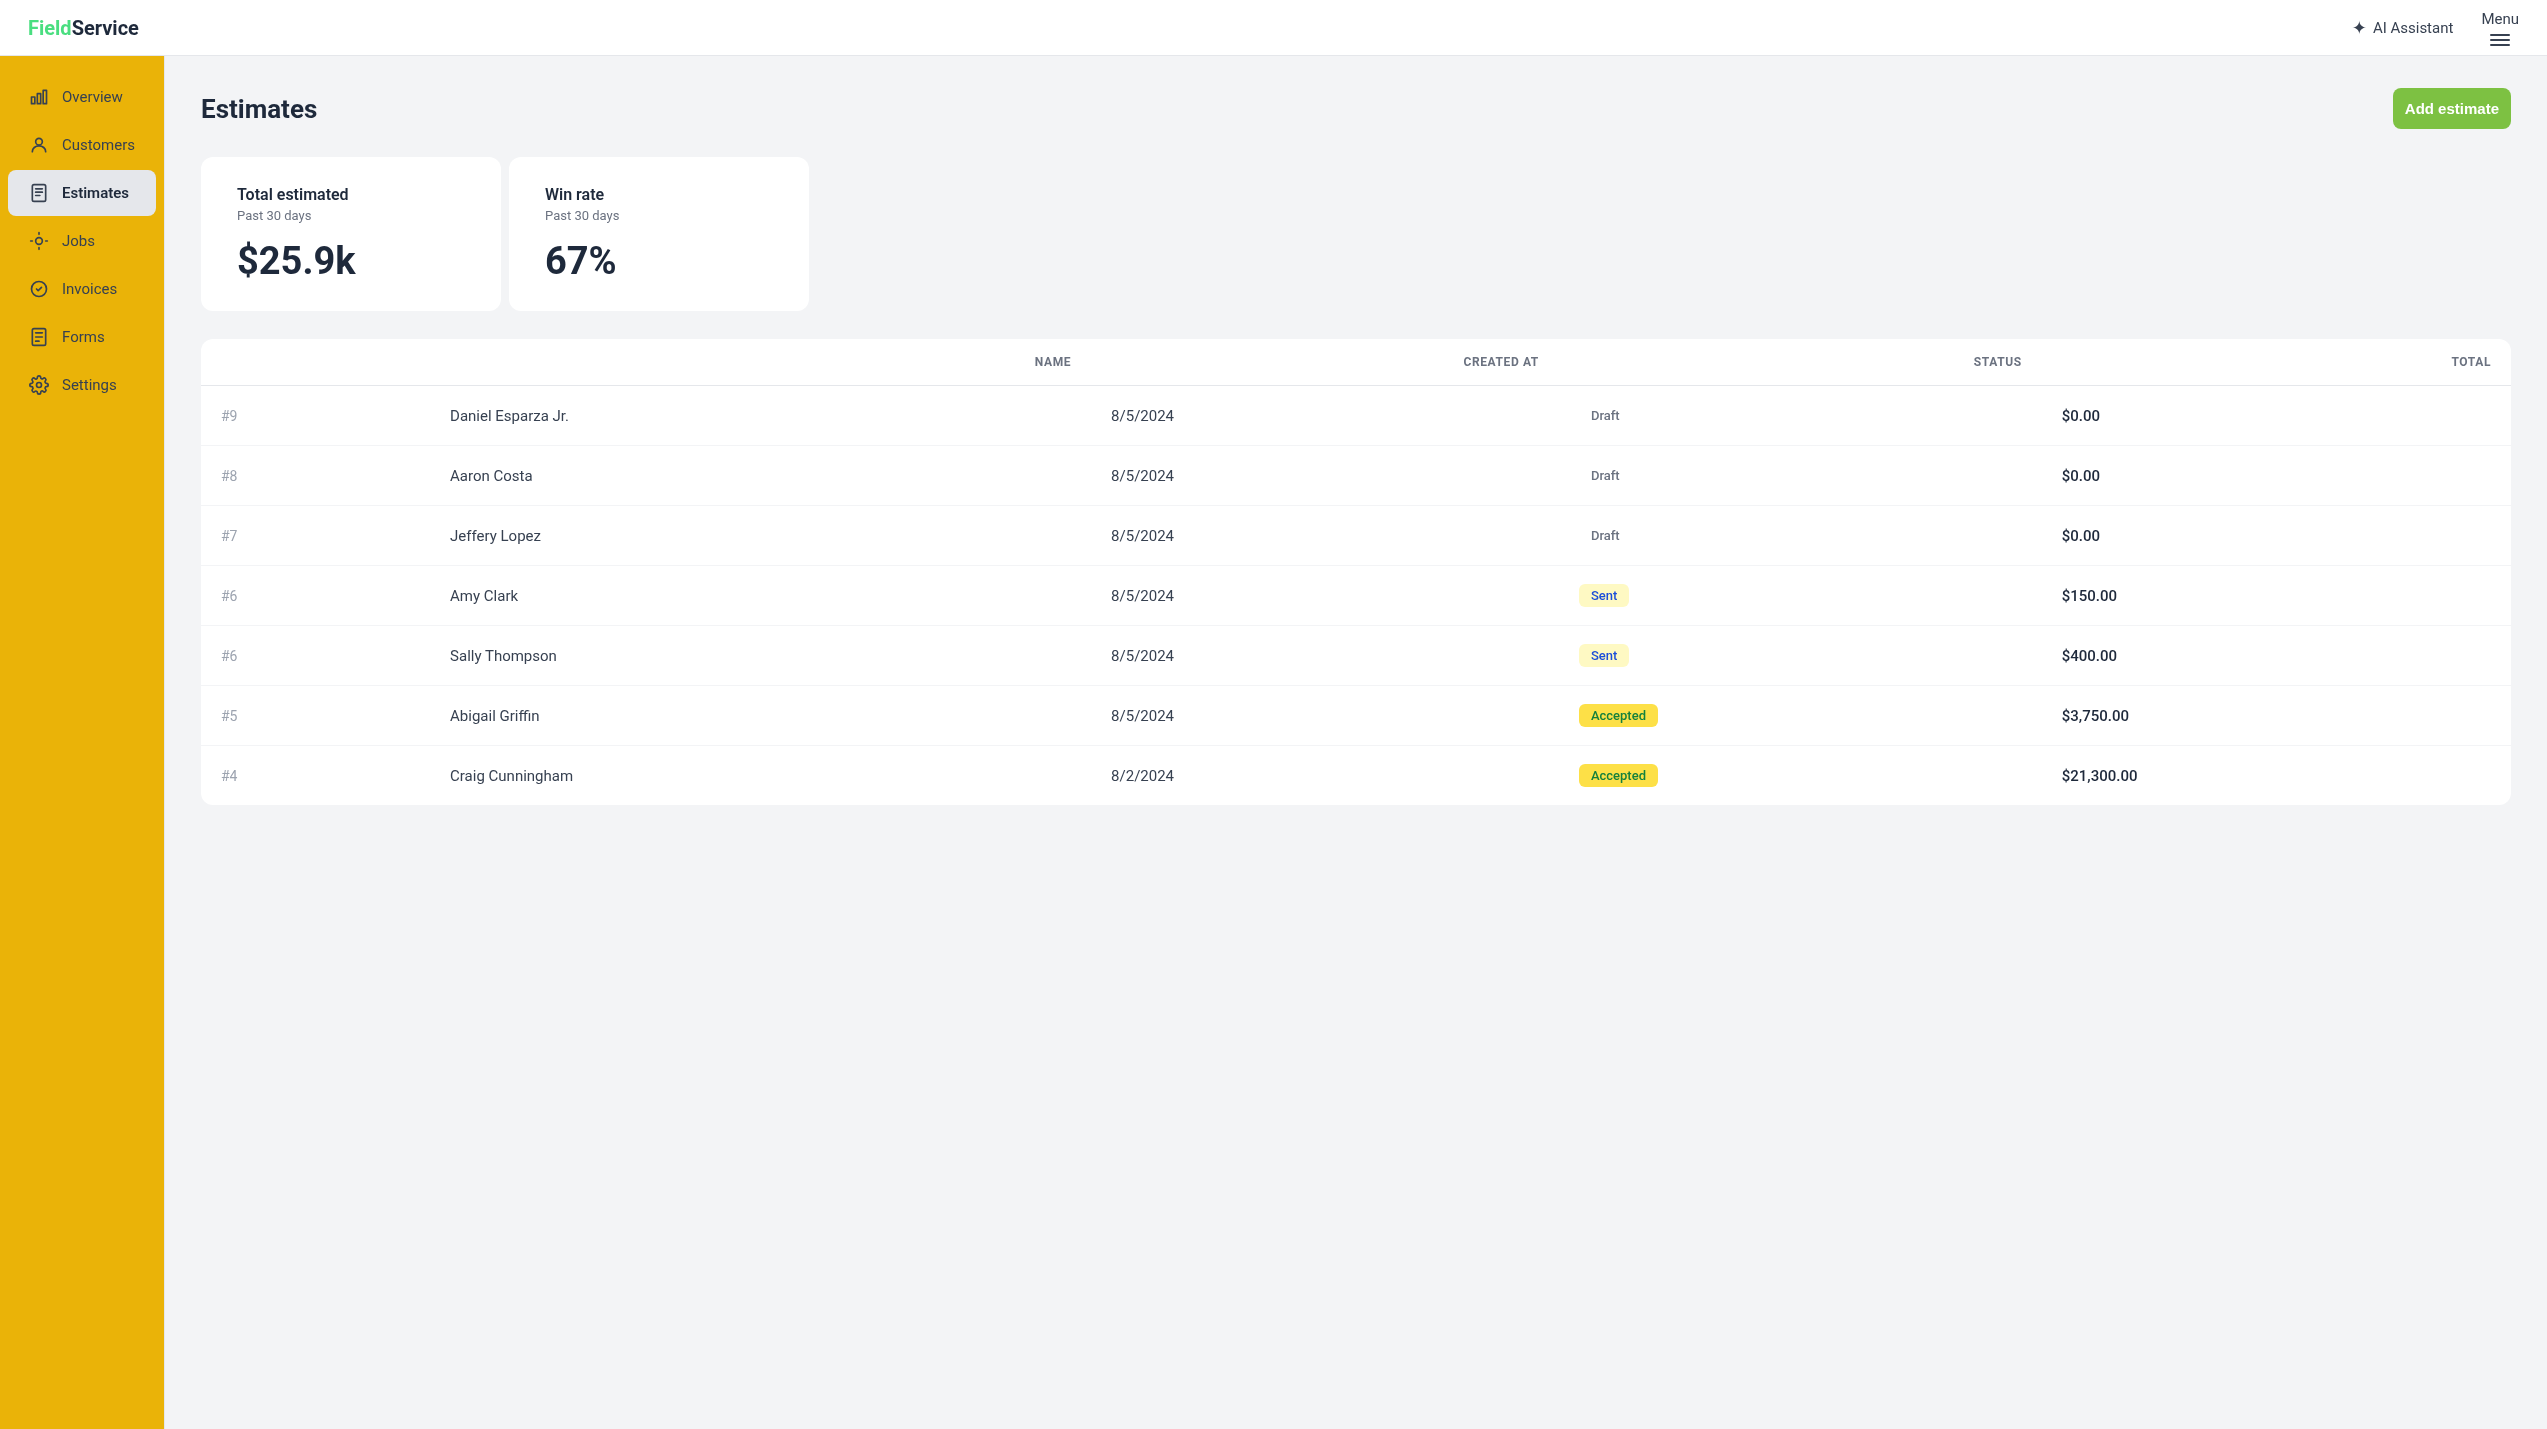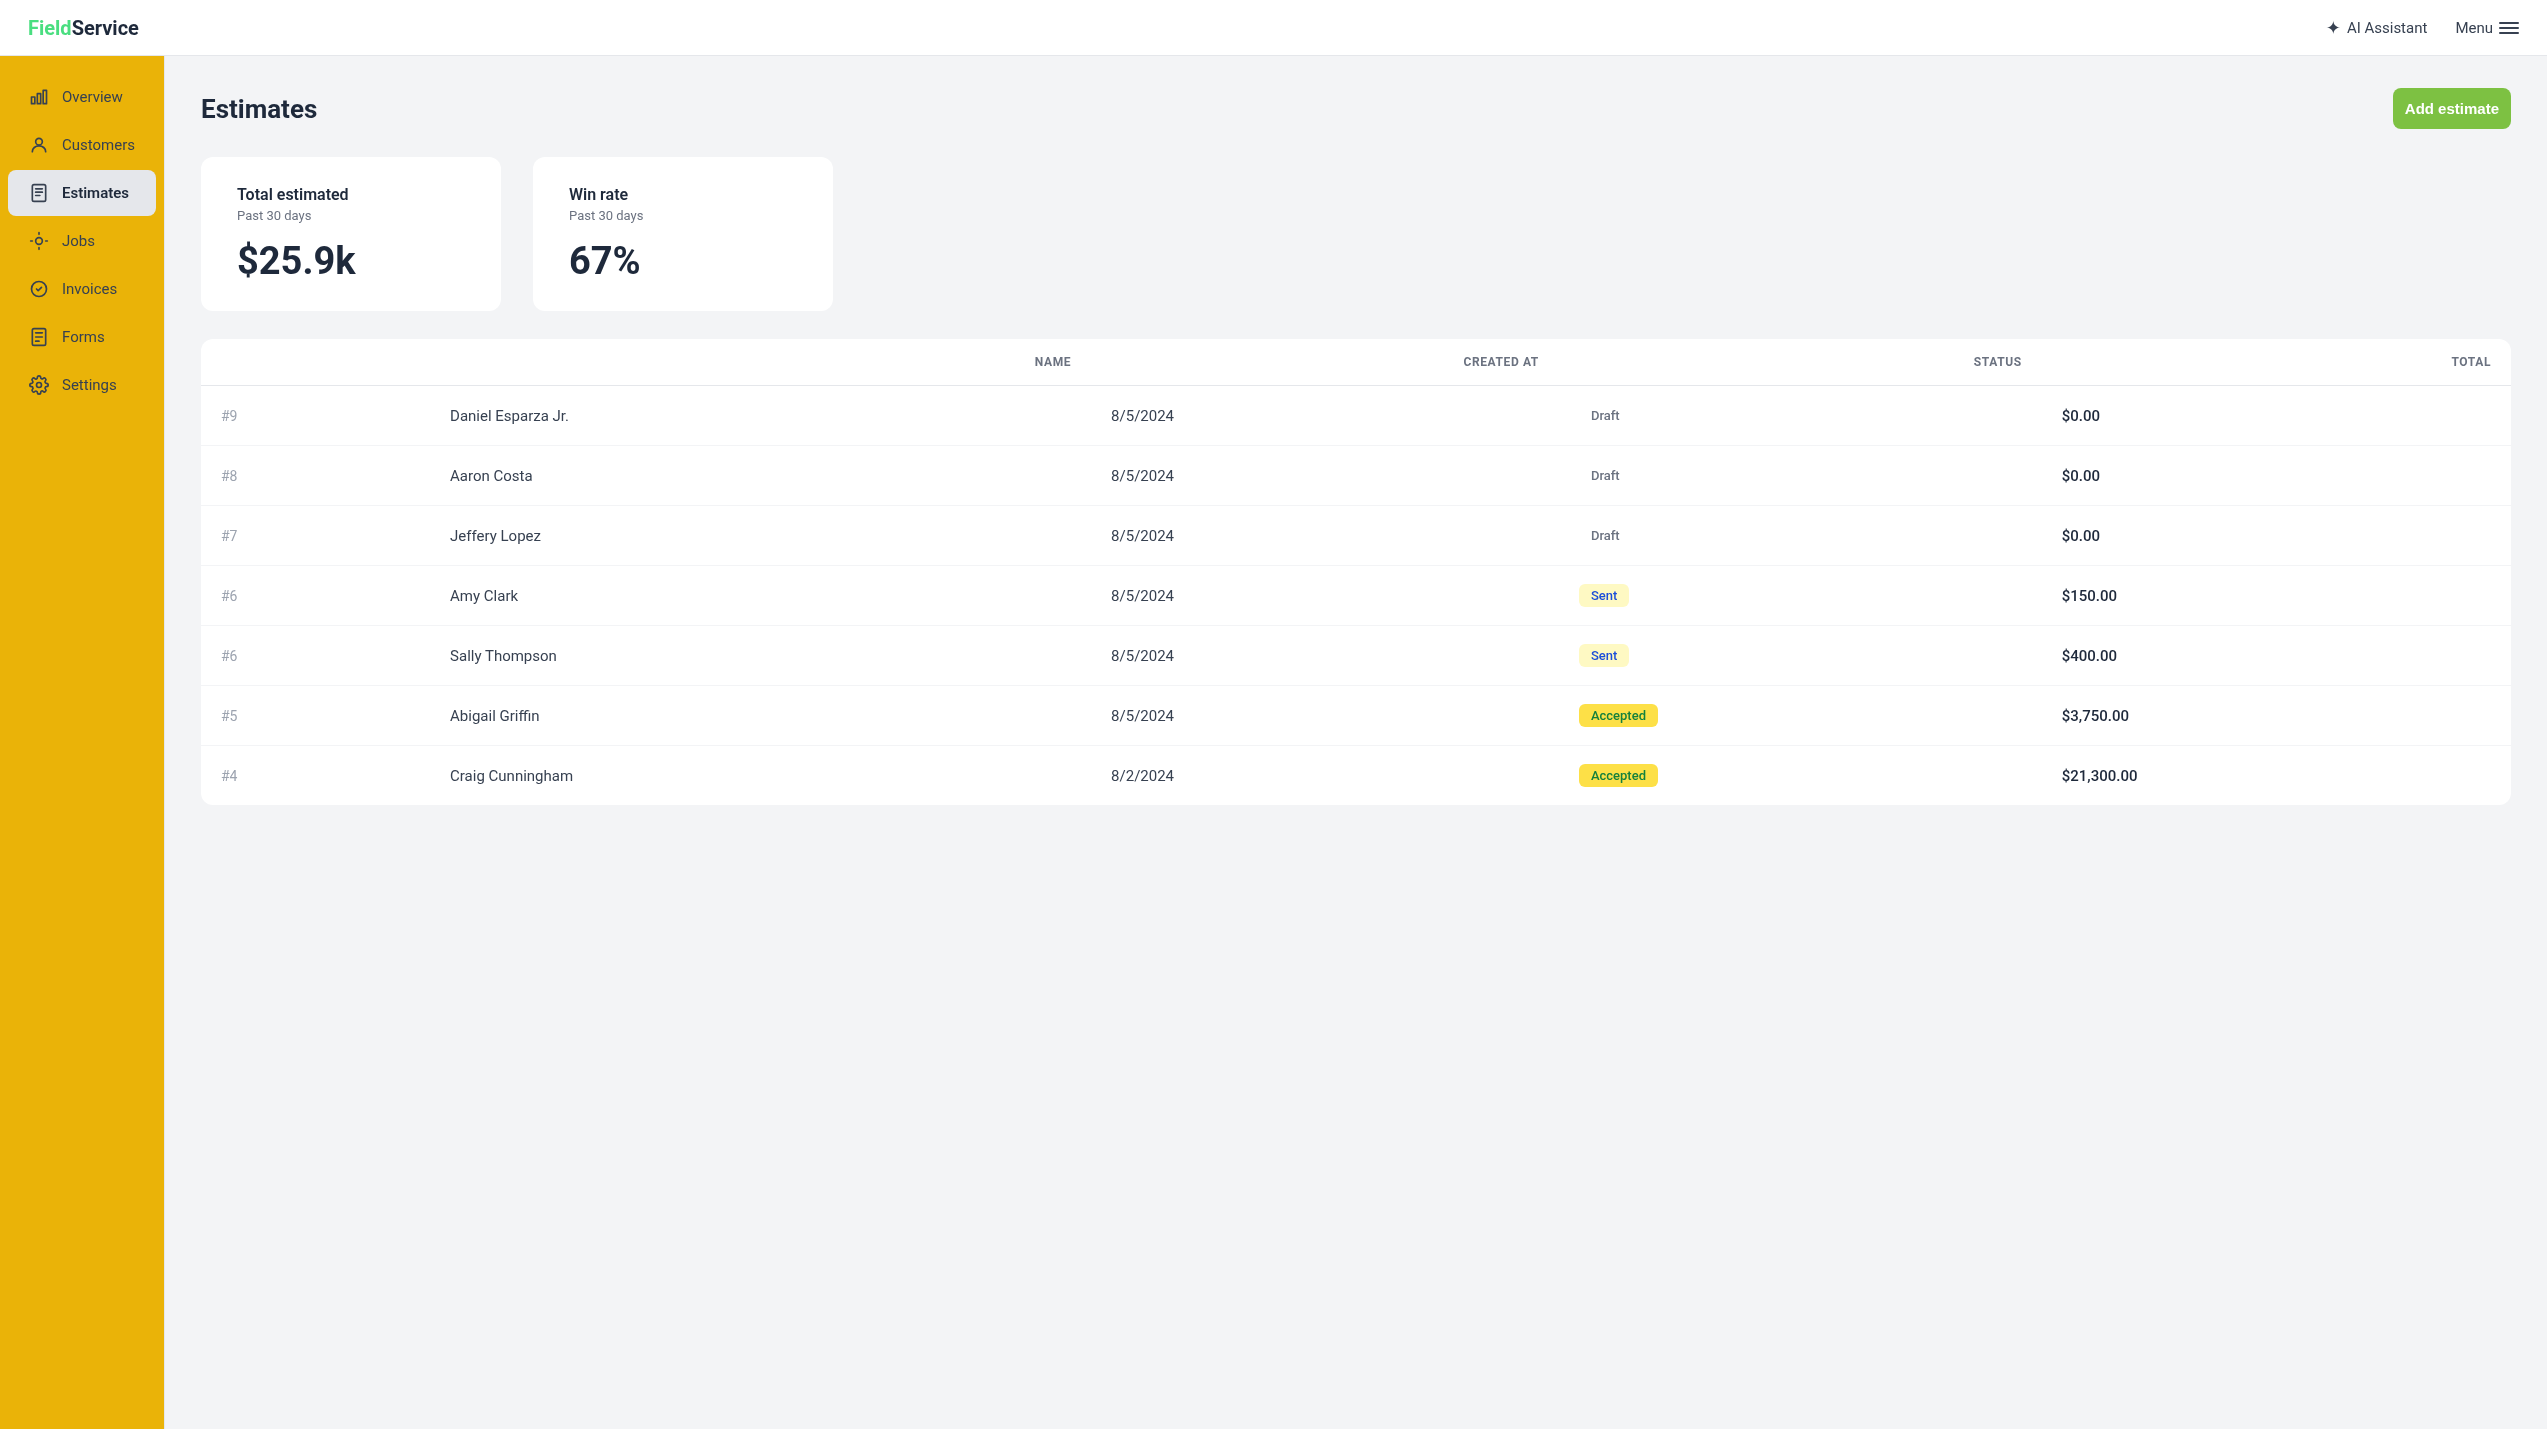--- a/index.html
+++ b/index.html
@@ -39,20 +39,21 @@
       font-size: 18px;
       color: #374151;
     }
     .menu-btn {
       display: flex;
       align-items: center;
       gap: 6px;
       font-size: 15px;
       color: #374151;
       cursor: pointer;
+      flex-direction: column;
     }
     .menu-lines {
       display: flex;
       flex-direction: column;
       gap: 3px;
     }
     .menu-lines span {
       display: block;
       width: 20px;
       height: 2px;
@@ -127,21 +128,21 @@
       border-radius: 8px;
       padding: 12px 12px;
       font-size: 15px;
       font-weight: 600;
       cursor: pointer;
     }
 
     
     .stats-row {
       display: flex;
-      gap: 32px;
+      gap: 8px;
       margin-bottom: 28px;
       align-items: center;
     }
     .stat-card {
       background: #fff;
       border-radius: 12px;
       padding: 28px 36px;
       min-width: 300px;
     }
     .stat-card-title {

